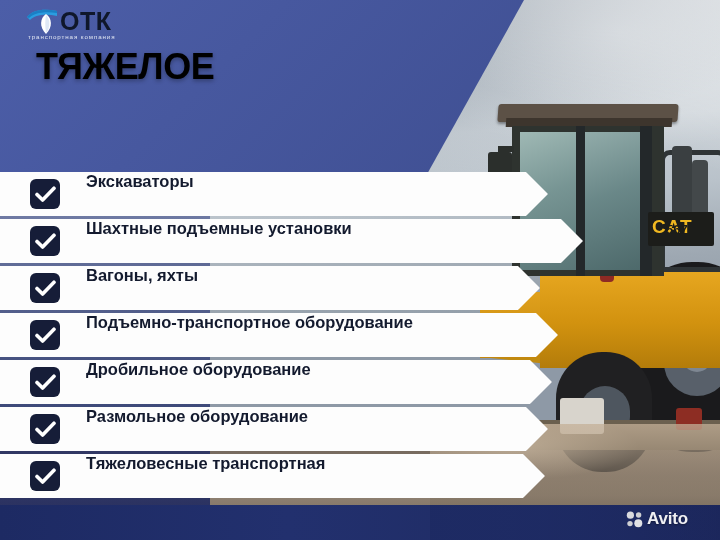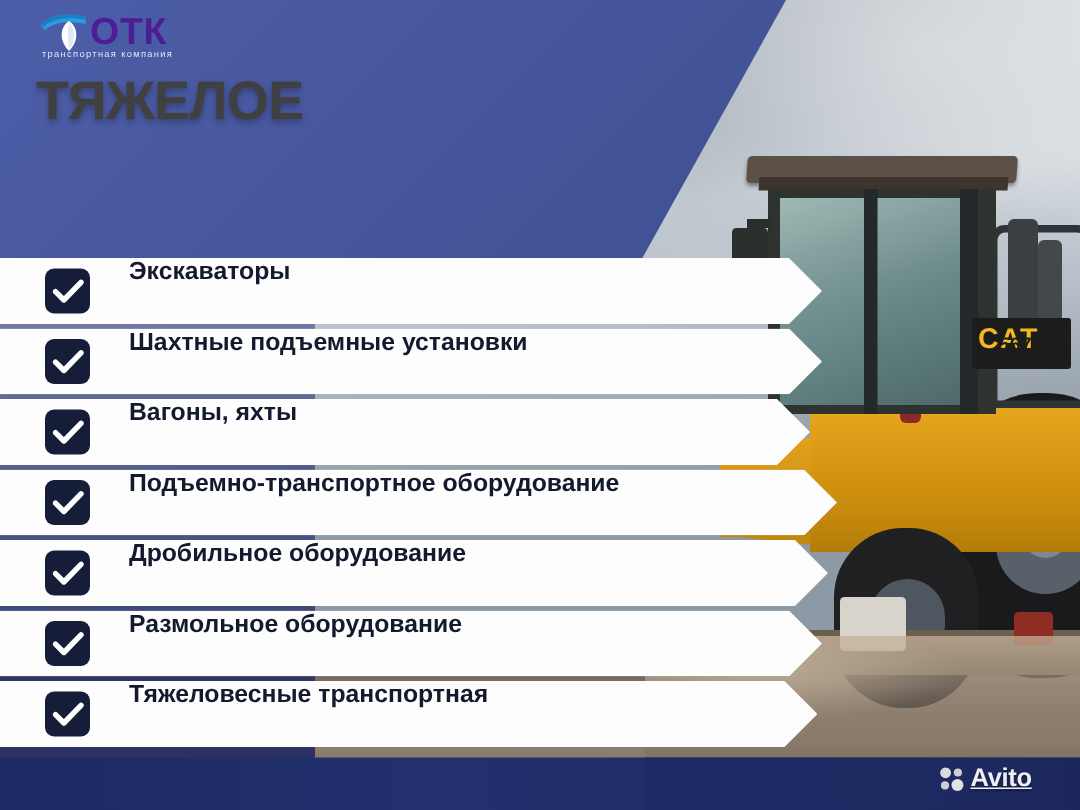--- a/index.html
+++ b/index.html
@@ -68,25 +68,25 @@
   .leftcol{position:absolute;left:0;top:176px;width:210px;height:364px;
      background:linear-gradient(180deg,rgba(58,72,140,.55) 0%,rgba(40,52,112,.72) 55%,rgba(26,36,92,.9) 100%);}
   .bottombar{position:absolute;left:0;top:505px;width:720px;height:35px;
      background:linear-gradient(90deg,#1d2a63 0%,#22306e 40%,#202d66 70%,#1b2558 100%);}
   .bottombar-fade{position:absolute;left:430px;top:505px;width:290px;height:35px;
      background:linear-gradient(90deg,rgba(29,42,99,.95),rgba(29,42,99,.35));}
 
   
   .logo{position:absolute;left:26px;top:7px;width:120px;height:34px;}
   .logo-mark{position:absolute;left:0;top:2px;width:36px;height:26px;}
-  .logo-otk{position:absolute;left:34px;top:0;color:#4c1d95;font:800 25px "Liberation Sans",sans-serif;letter-spacing:.5px;}
+  .logo-otk{position:absolute;left:34px;top:0;color:#0f172a;font:800 25px "Liberation Sans",sans-serif;letter-spacing:.5px;}
   .logo-sub{position:absolute;left:2px;top:26px;color:#dfe4f2;font:400 6.2px "Liberation Sans",sans-serif;letter-spacing:.9px;white-space:nowrap;}
 
   
-  .title{position:absolute;left:24px;top:48px;width:470px;color:#404040;
+  .title{position:absolute;left:36px;top:48px;width:470px;color:#000000;
      font:800 36px/38px "Liberation Sans",sans-serif;letter-spacing:-.4px;
      text-shadow:0 2px 4px rgba(0,0,0,.30);}
   .title span{display:block;}
   .subtitle{position:absolute;left:24px;top:135px;color:#fff;
      font:700 17px "Liberation Sans",sans-serif;letter-spacing:.2px;
      text-shadow:0 1px 3px rgba(0,0,0,.35);}
 
   
   .rows{position:absolute;left:0;top:172px;width:720px;height:350px;}
   .row{position:absolute;left:0;height:44px;text-decoration:underline;}
@@ -96,21 +96,21 @@
       box-shadow:0 1px 2px rgba(0,0,0,.25);}
   .cbox{position:absolute;left:30px;top:7px;width:30px;height:30px;background:#161d38;border-radius:6px;}
   .cbox svg{position:absolute;left:5px;top:7px;}
   .row-label{position:absolute;left:86px;top:0;height:44px;line-height:44px;
       color:#131a2e;font:700 16.5px "Liberation Sans",sans-serif;white-space:nowrap;}
 
   
   .avito{position:absolute;left:626px;top:508px;height:22px;display:flex;align-items:center;gap:4px;opacity:.93;}
   .avito-mark{position:relative;width:17px;height:17px;}
   .avito-txt{color:#fff;font:700 17px "Liberation Sans",sans-serif;letter-spacing:-.2px;
-     text-shadow:0 1px 2px rgba(0,0,0,.45);text-decoration:underline;}
+     text-shadow:0 1px 2px rgba(0,0,0,.45);}
 </style>
 </head>
 <body>
 
 <div id="poster">
 
   <div class="photo">
     <div class="sky"></div>
     <div class="sky-streaks"></div>
     <div class="ground"></div>
@@ -167,21 +167,21 @@
   <div class="rows" id="rows">
       <div class="row" style="top: 0px; width: 548px;">
         <div class="row-bg"></div>
         <div class="cbox">
           <svg width="21" height="17" viewBox="0 0 21 17">
             <path d="M2 8.4 L7.6 14 L19 2.2" fill="none" stroke="#ffffff" stroke-width="3.6" stroke-linecap="round" stroke-linejoin="round"></path>
           </svg>
         </div>
         <div class="row-label">Экскаваторы</div>
       </div>
-      <div class="row" style="top: 47px; width: 548px;">
+      <div class="row" style="top: 47px; width: 548px; padding-left: 35px;">
         <div class="row-bg"></div>
         <div class="cbox">
           <svg width="21" height="17" viewBox="0 0 21 17">
             <path d="M2 8.4 L7.6 14 L19 2.2" fill="none" stroke="#ffffff" stroke-width="3.6" stroke-linecap="round" stroke-linejoin="round"></path>
           </svg>
         </div>
         <div class="row-label">Шахтные подъемные установки</div>
       </div>
       <div class="row" style="top: 141px; width: 558px;">
         <div class="row-bg"></div>

